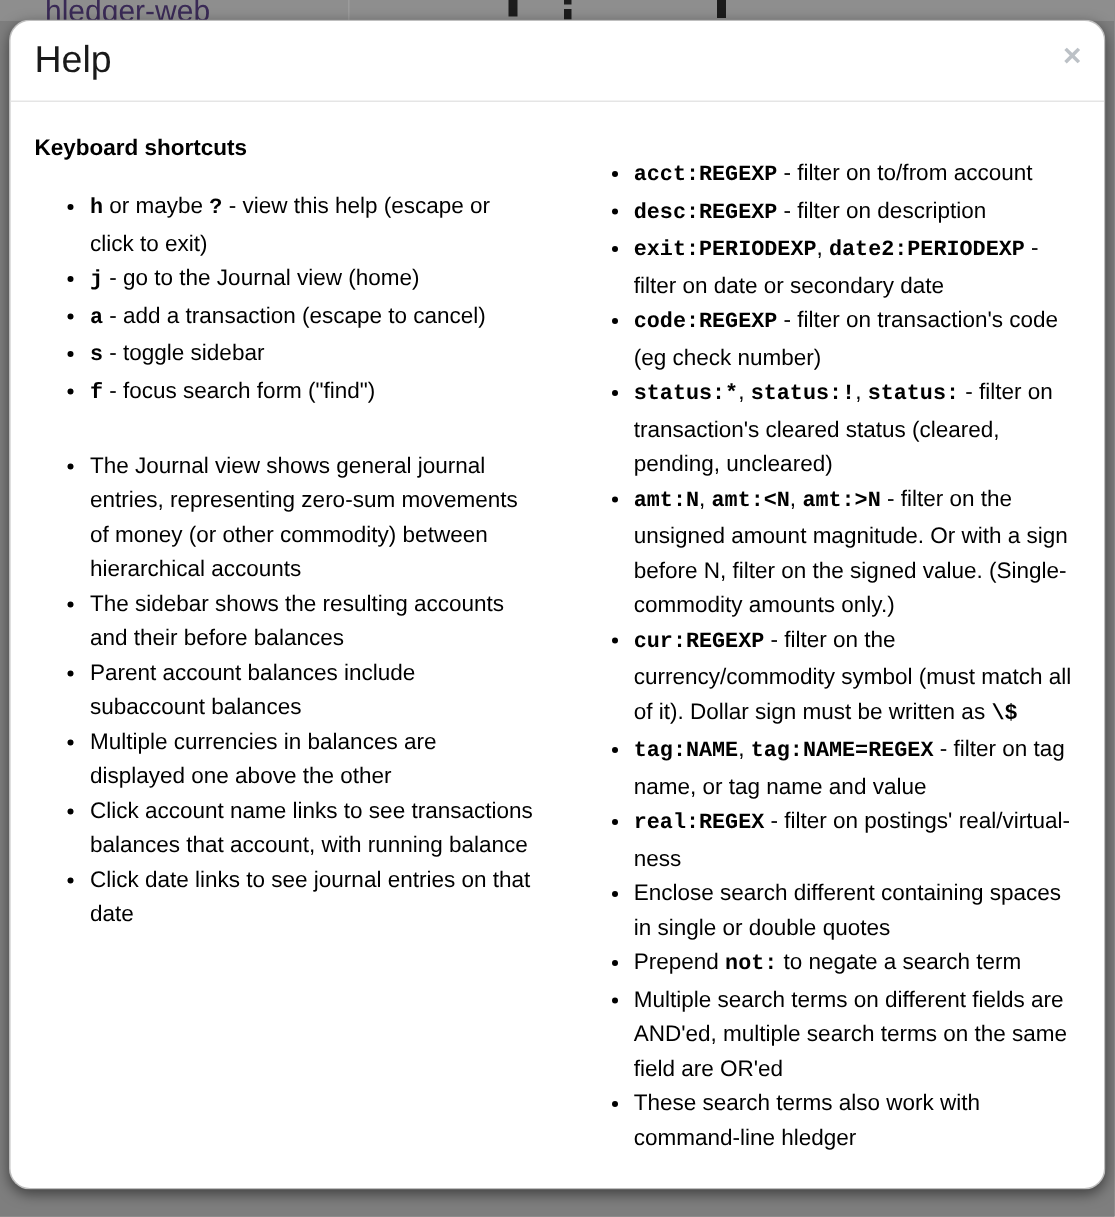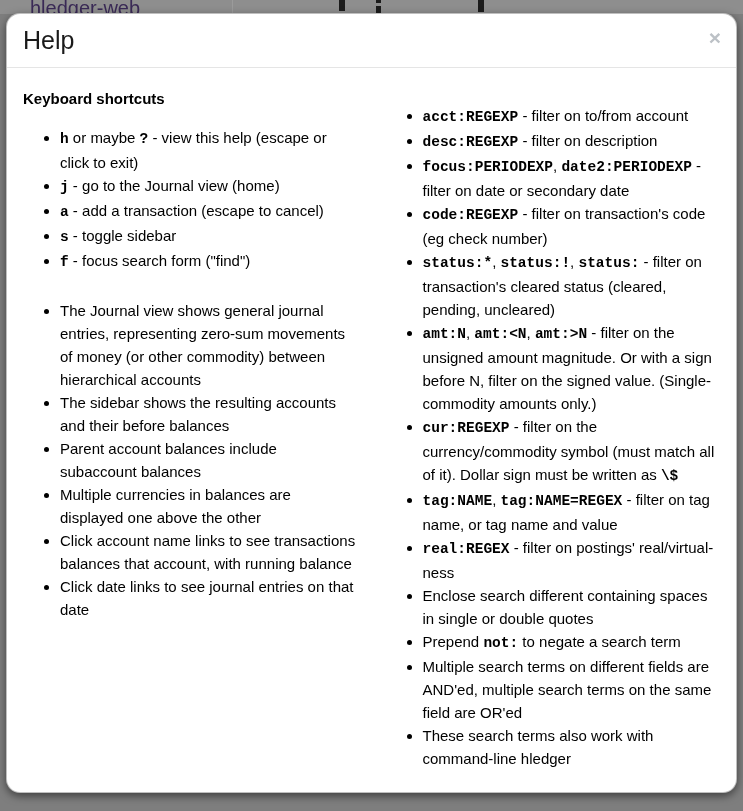--- a/index.html
+++ b/index.html
@@ -151,21 +151,21 @@
           <li>Parent account balances include subaccount balances</li>
           <li>Multiple currencies in balances are displayed one above the other</li>
           <li>Click account name links to see transactions balances that account, with running balance</li>
           <li>Click date links to see journal entries on that date</li>
         </ul>
       </div>
     <div class="help-col">
         <ul>
           <li><code>acct:REGEXP</code> - filter on to/from account</li>
           <li><code>desc:REGEXP</code> - filter on description</li>
-          <li><code>focus:PERIODEXP</code>, <code>date2:PERIODEXP</code> - filter on date or secondary date</li>
+          <li><code>exit:PERIODEXP</code>, <code>date2:PERIODEXP</code> - filter on date or secondary date</li>
           <li><code>code:REGEXP</code> - filter on transaction's code (eg check number)</li>
           <li><code>status:*</code>, <code>status:!</code>, <code>status:</code> - filter on transaction's cleared status (cleared, pending, uncleared)</li>
           <li><code>amt:N</code>, <code>amt:&lt;N</code>, <code>amt:&gt;N</code> - filter on the unsigned amount magnitude. Or with a sign before N, filter on the signed value. (Single-commodity amounts only.)</li>
           <li><code>cur:REGEXP</code> - filter on the currency/commodity symbol (must match all of it). Dollar sign must be written as <code>\$</code></li>
           <li><code>tag:NAME</code>, <code>tag:NAME=REGEX</code> - filter on tag name, or tag name and value</li>
           <li><code>real:REGEX</code> - filter on postings' real/virtual-ness</li>
           <li>Enclose search different containing spaces in single or double quotes</li>
           <li>Prepend <code>not:</code> to negate a search term</li>
           <li>Multiple search terms on different fields are AND'ed, multiple search terms on the same field are OR'ed</li>
           <li>These search terms also work with command-line hledger</li>

